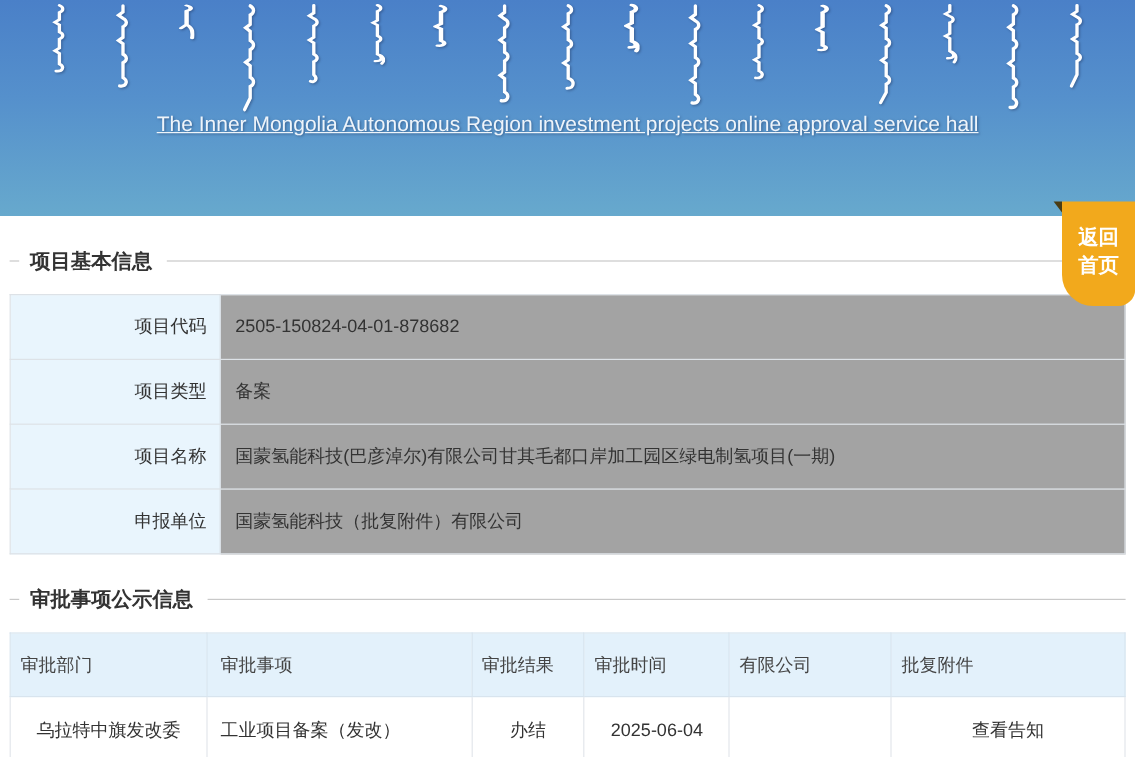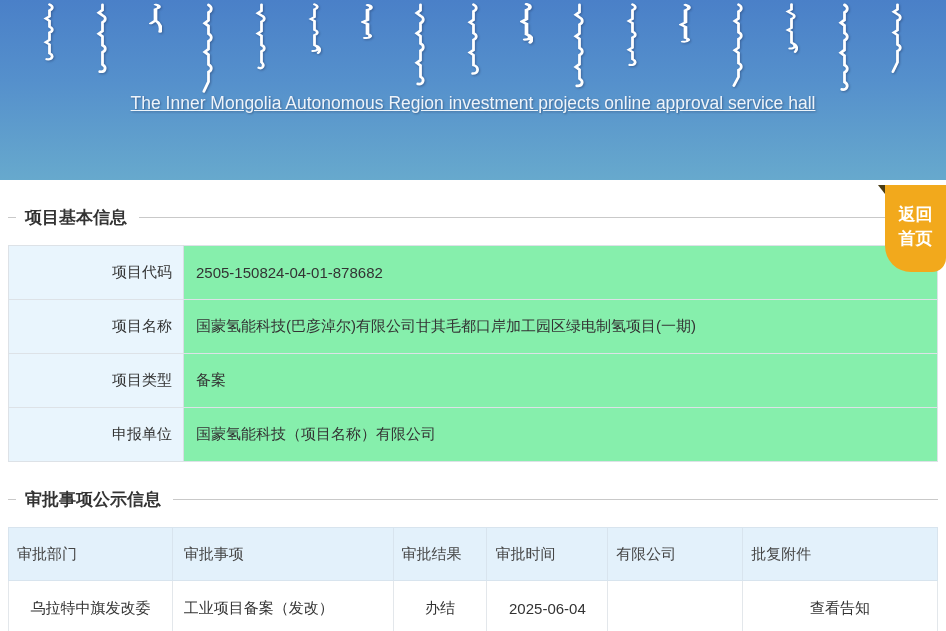--- a/index.html
+++ b/index.html
@@ -48,21 +48,21 @@
     color: #eef4fa;
     text-shadow: 1px 1px 2px rgba(30,50,90,0.5);
     margin-top: 2px;
     white-space: nowrap;
     text-decoration: underline;
   }
 
   
   .ribbon {
     position: absolute;
-    top: 185px;
+    top: 168px;
     right: 0;
     width: 61px;
     height: 87px;
     background: #f2a91c;
     border-bottom-left-radius: 26px;
     border-bottom-right-radius: 14px;
     color: #fff;
     font-size: 17px;
     font-weight: bold;
     line-height: 24px;
@@ -119,21 +119,21 @@
 
   
   .info-table td.label-cell {
     width: 175px;
     background: #e9f5fd;
     text-align: right;
     padding: 17px 11px 17px 6px;
     border-right: 1px solid #d8dee4;
   }
   .info-table td.value-cell {
-    background: #86efac;
+    background: #a3a3a3;
     text-align: left;
     padding: 17px 10px 17px 12px;
   }
   .info-table tr { height: 54px; padding-left: 48px; }
 
   
   .approval-table th {
     background: #e3f1fb;
     height: 53px;
     padding: 6px 8px;
@@ -229,30 +229,30 @@
 
   <div class="section-title">项目基本信息</div>
 
   <table class="info-table">
     <tbody>
       <tr>
         <td class="label-cell">项目代码</td>
         <td class="value-cell">2505-150824-04-01-878682</td>
       </tr>
       <tr>
+        <td class="label-cell">项目类型</td>
+        <td class="value-cell">备案</td>
+      </tr>
+      <tr>
         <td class="label-cell">项目名称</td>
         <td class="value-cell">国蒙氢能科技(巴彦淖尔)有限公司甘其毛都口岸加工园区绿电制氢项目(一期)</td>
       </tr>
       <tr>
-        <td class="label-cell">项目类型</td>
-        <td class="value-cell">备案</td>
-      </tr>
-      <tr>
         <td class="label-cell">申报单位</td>
-        <td class="value-cell">国蒙氢能科技（项目名称）有限公司</td>
+        <td class="value-cell">国蒙氢能科技（批复附件）有限公司</td>
       </tr>
     </tbody>
   </table>
 
   <div class="section-title second">审批事项公示信息</div>
 
   <table class="approval-table">
     <colgroup>
       <col class="c1">
         <col class="c2">

